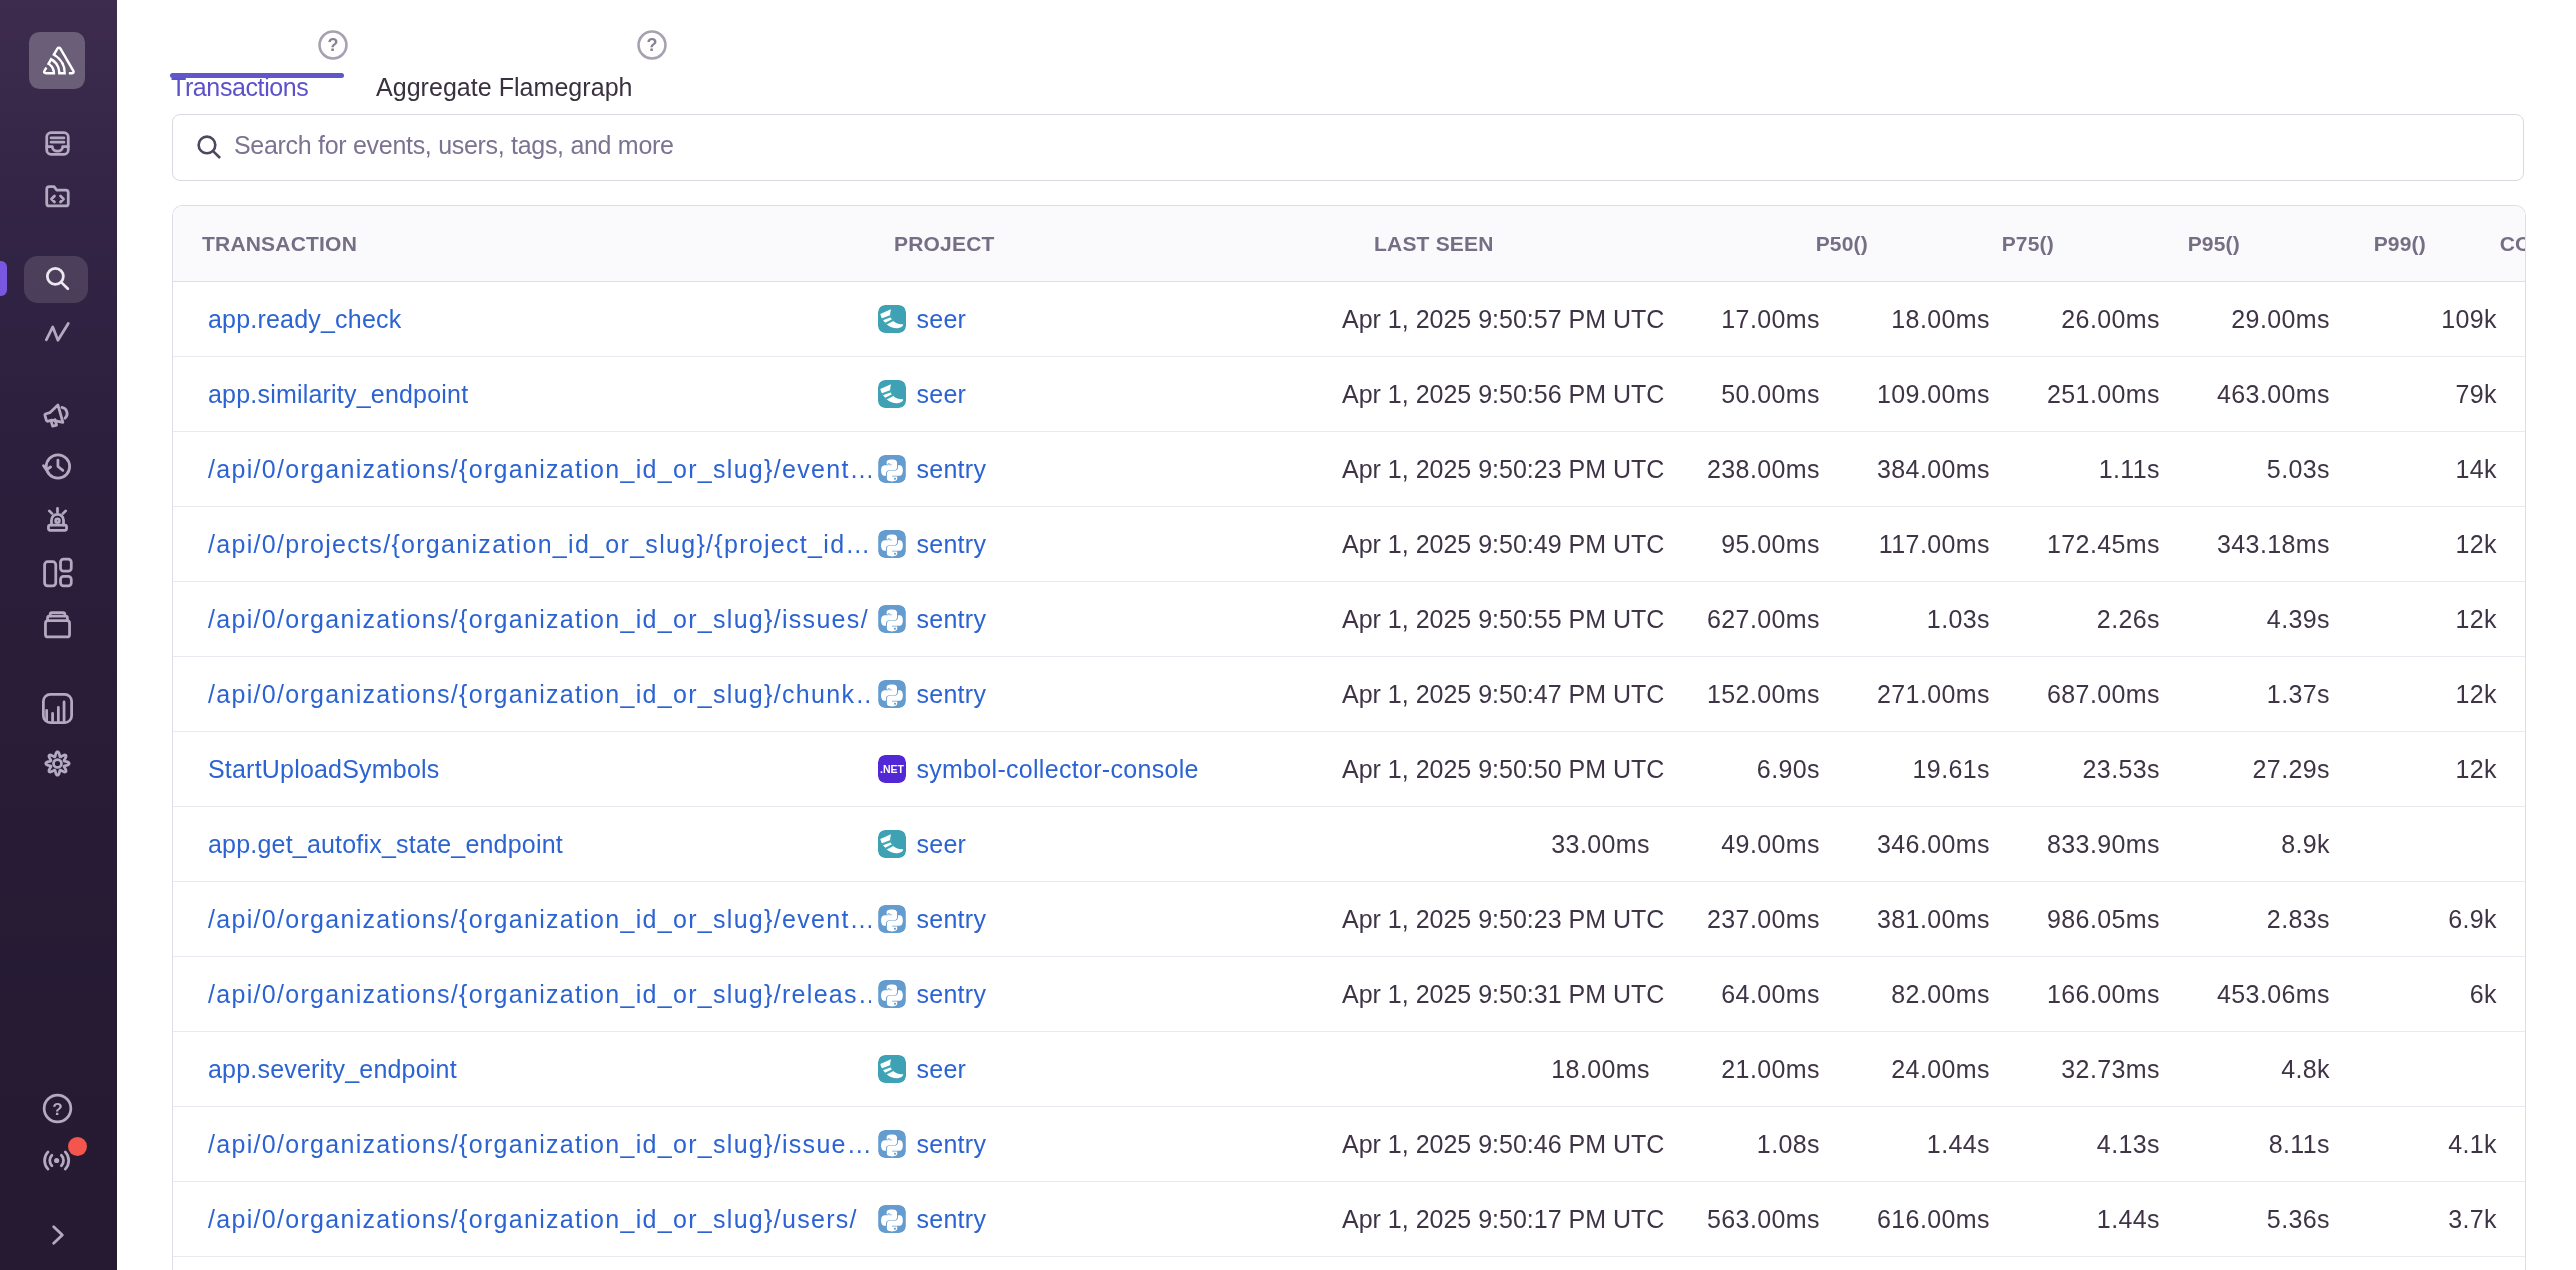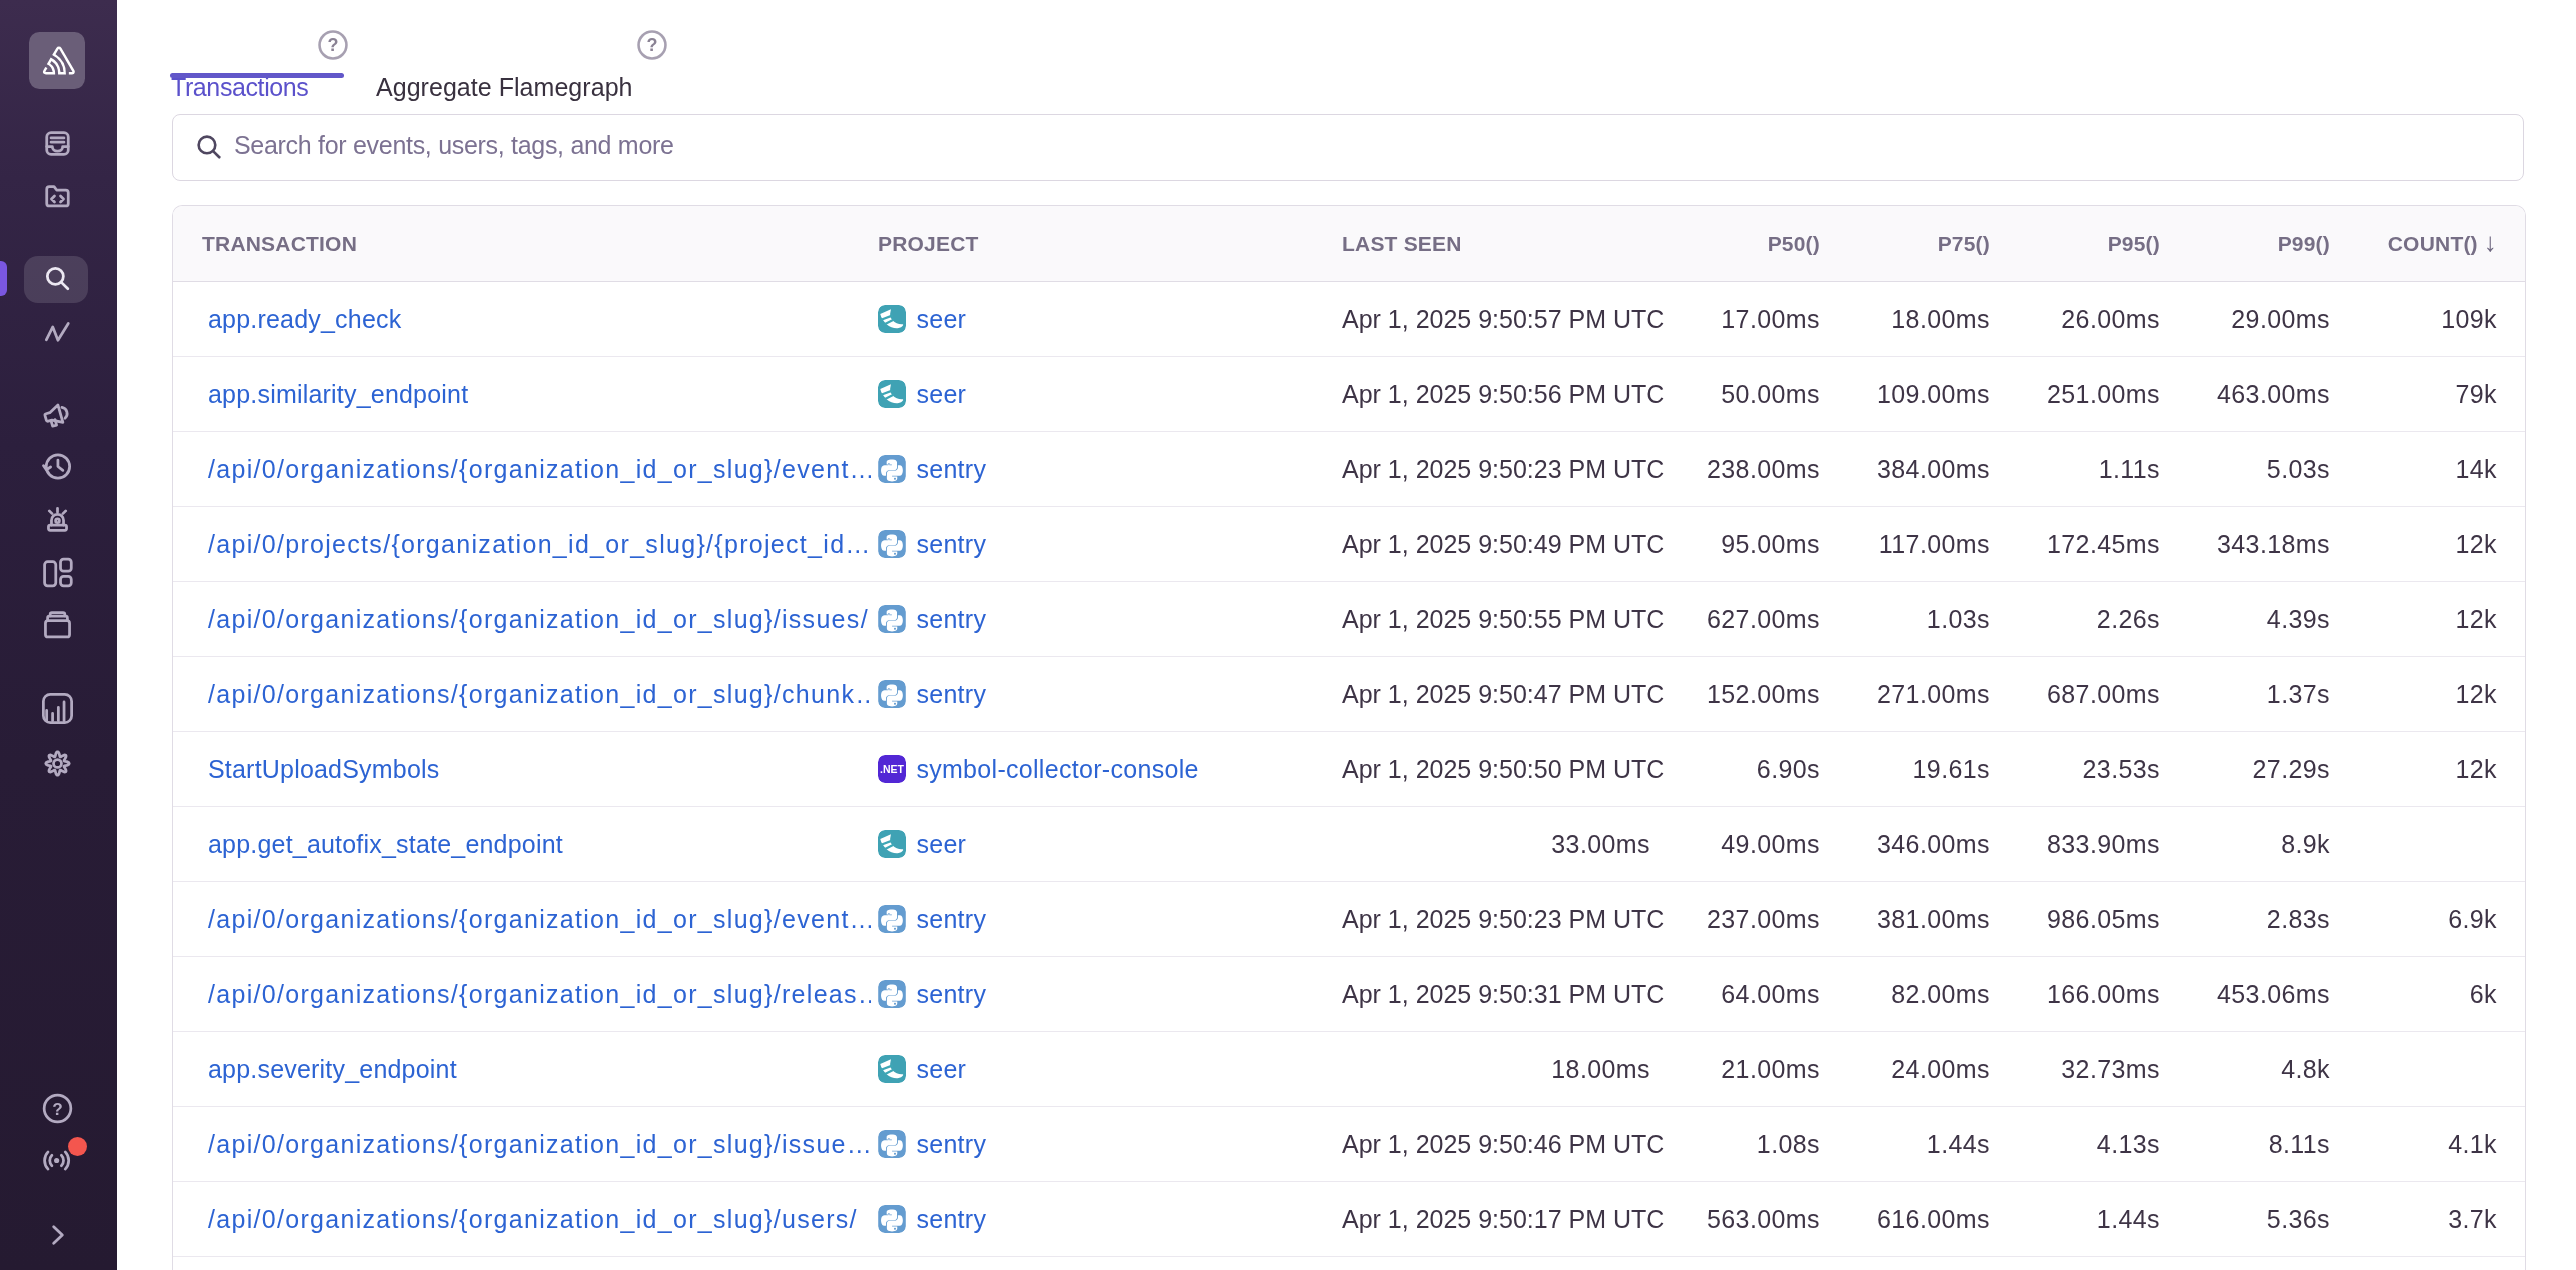--- a/index.html
+++ b/index.html
@@ -22,21 +22,21 @@
 #underline { position:absolute; left:170px; top:73px; width:174px; height:5.2px;
   border-radius:2.6px; background:#6257c9; }
 #searchbar { position:absolute; left:172px; top:114px; width:2352px; height:67px;
   border:1.7px solid #DCD7E1; border-radius:8px; background:#fff; }
 #searchbar .ph { position:absolute; left:61px; top:16.4px; font-size:25px; color:#7c7292; letter-spacing:-0.3px; }
 #searchbar svg { position:absolute; left:21.6px; top:18px; width:29px; height:29px; color:#4f4760; }
 #tablebox { position:absolute; left:172px; top:205px; width:2354px; height:1065px;
   border:1.3px solid #E0DCE5; border-bottom:none; border-radius:10.4px 10.4px 0 0; background:#fff; overflow:hidden; }
 .grid { display:grid; grid-template-columns:698px 444px 363px 170px 170px 170px 170px 167px; }
 #thead { height:76px; background:#FAF9FB; border-bottom:1.3px solid #E0DCE5;
-  color:#766e85; font-size:21px; font-weight:bold; letter-spacing:0.2px; }
+  color:#766e85; font-size:21px; font-weight:bold; letter-spacing:0.2px;gap:16px; }
 #thead > div { display:flex; align-items:center; }
 .row { height:75px; border-bottom:1.3px solid #EBE8EF; font-size:24px; color:#3E3446; }
 .row > div { display:flex; align-items:center; white-space:nowrap; overflow:hidden; }
 .c1 { padding-left:35px; }
 .c2 { padding-left:7px; }
 .c3 { padding-left:27px; font-size:25px; letter-spacing:0; }
 .num { justify-content:flex-end; padding-right:28px; }
 .row .num { font-size:25px; letter-spacing:0.4px; }
 #thead .c3, #thead .num { font-size:21px; letter-spacing:0.2px; }
 #thead .c1 { padding-left:29px; }

